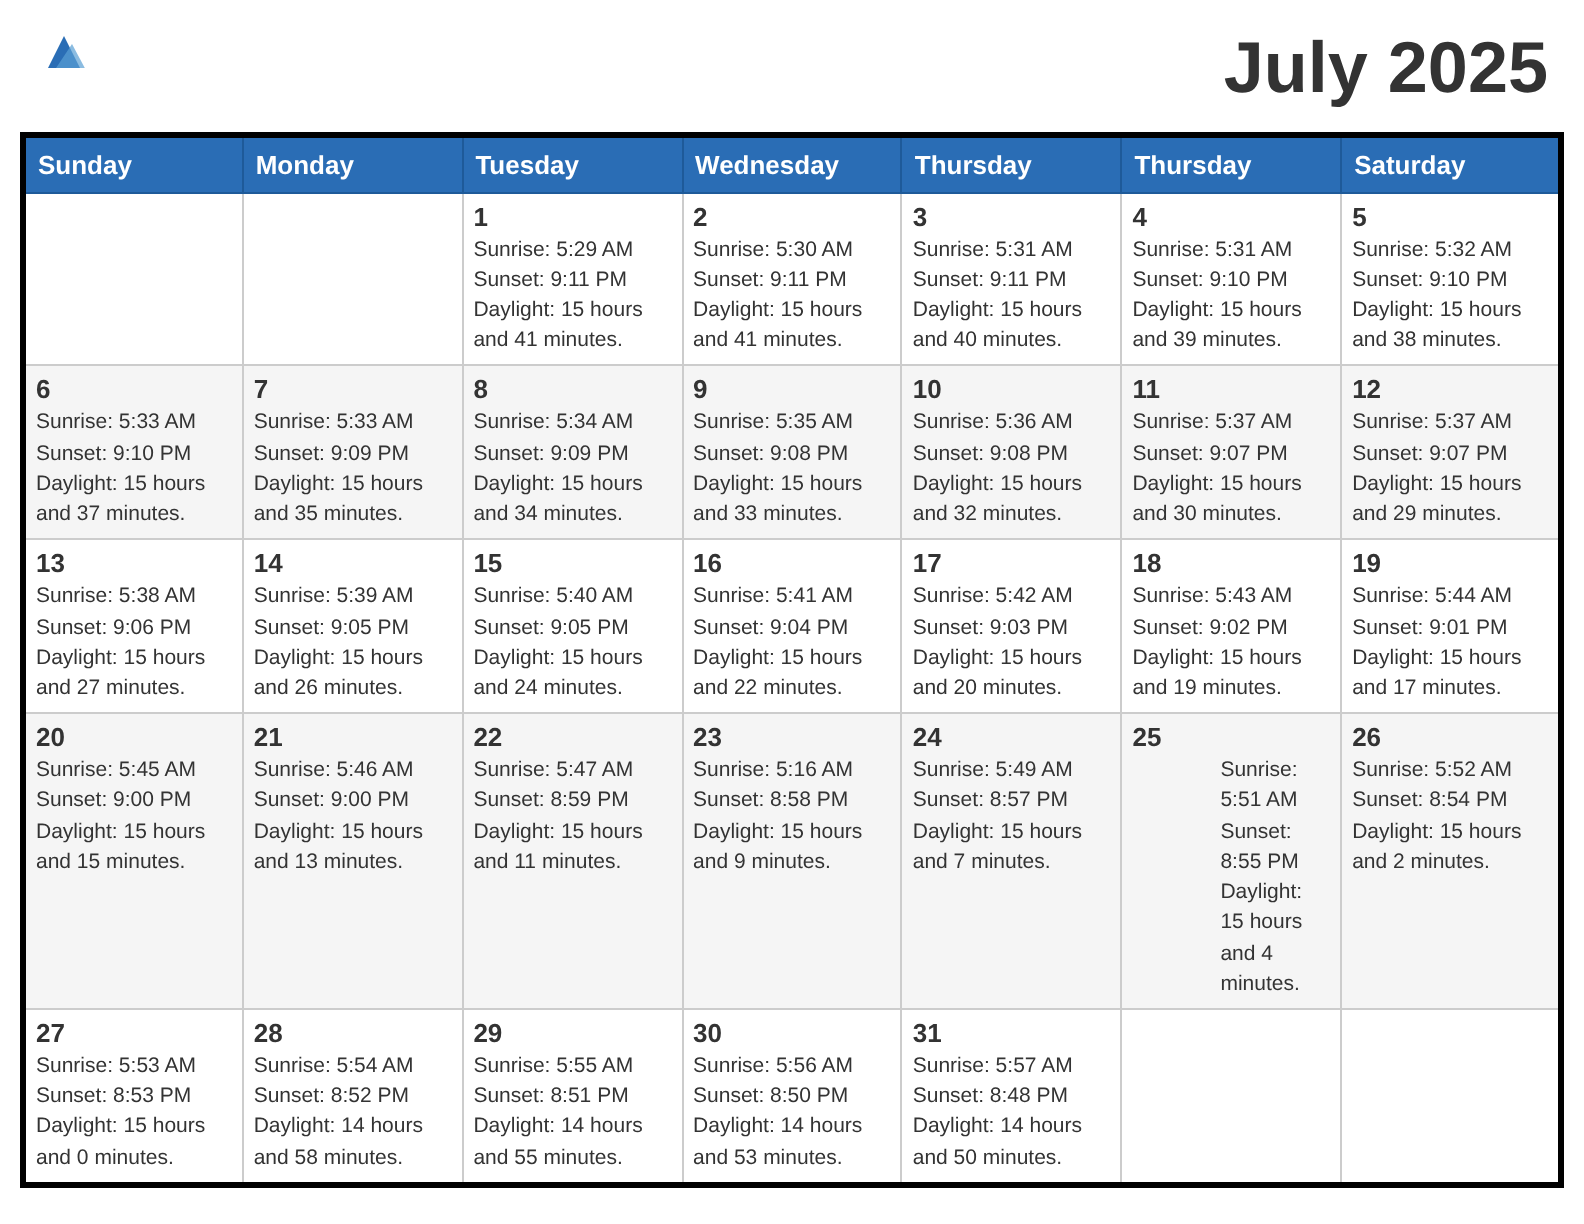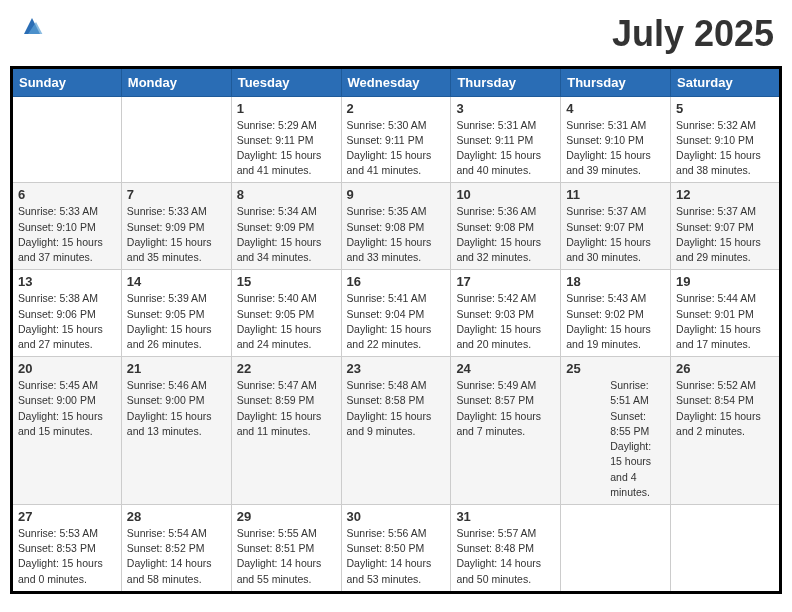--- a/index.html
+++ b/index.html
@@ -252,21 +252,21 @@
 Daylight: 15 hours and 13 minutes.</div>
         </td>
         <td>
           <span class="day-num">22</span>
           <div class="day-info" style="white-space: pre-line;">Sunrise: 5:47 AM
 Sunset: 8:59 PM
 Daylight: 15 hours and 11 minutes.</div>
         </td>
         <td>
           <span class="day-num">23</span>
-          <div class="day-info" style="white-space: pre-line;">Sunrise: 5:48 AM
+          <div class="day-info" style="white-space: pre-line;">Sunrise: 5:16 AM
 Sunset: 8:58 PM
 Daylight: 15 hours and 9 minutes.</div>
         </td>
         <td>
           <span class="day-num">24</span>
           <div class="day-info" style="white-space: pre-line;">Sunrise: 5:49 AM
 Sunset: 8:57 PM
 Daylight: 15 hours and 7 minutes.</div>
         </td>
         <td>

